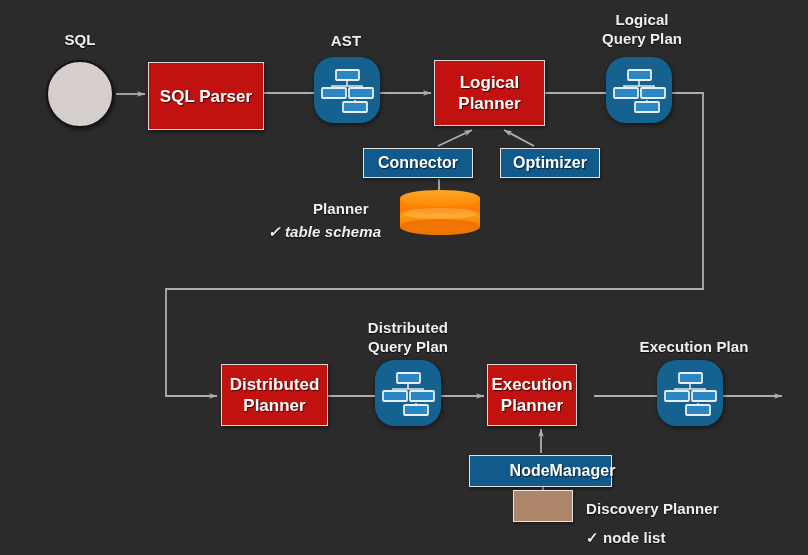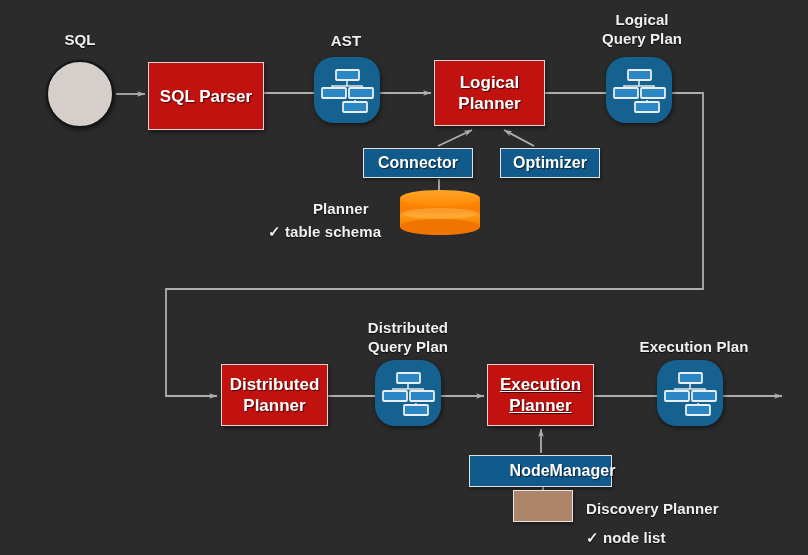--- a/index.html
+++ b/index.html
@@ -155,33 +155,33 @@
     </g>
   </svg>
 
   <div class="circle" style="left:46px;top:60px;width:68px;height:68px;"></div>
 
   <div class="caption" style="left:52px;top:30px;width:56px;">SQL</div>
   <div class="caption" style="left:318px;top:31px;width:56px;">AST</div>
   <div class="caption" style="left:584px;top:10px;width:116px;">Logical
 Query Plan</div>
   <div class="caption left" style="left:313px;top:199px;width:92px;">Planner</div>
-  <div class="caption left" style="left:268px;top:222px;width:145px;">✓ table schema</div>
+  <div class="caption left" style="left:268px;top:222px;width:145px;font-style:italic;">✓ table schema</div>
   <div class="caption" style="left:350px;top:318px;width:116px;">Distributed
 Query Plan</div>
   <div class="caption" style="left:623px;top:337px;width:142px;">Execution Plan</div>
   <div class="caption left" style="left:586px;top:499px;width:156px;">Discovery Planner</div>
   <div class="caption left" style="left:586px;top:528px;width:130px;">✓ node list</div>
 
   <div class="redbox" style="left:148px;top:62px;width:116px;height:68px;">SQL Parser</div>
   <div class="redbox" style="left:434px;top:60px;width:111px;height:66px;">Logical
 Planner</div>
   <div class="redbox" style="left:221px;top:364px;width:107px;height:62px;">Distributed
 Planner</div>
-  <div class="redbox" style="left:487px;top:364px;width:107px;height:62px;text-decoration:underline;">Execution
+  <div class="redbox" style="left:487px;top:364px;width:90px;height:62px;">Execution
 Planner</div>
 
   <div class="bluebox" style="left:363px;top:148px;width:110px;height:30px;">Connector</div>
   <div class="bluebox" style="left:500px;top:148px;width:100px;height:30px;">Optimizer</div>
   <div class="bluebox" style="left:469px;top:455px;width:143px;height:32px;padding-left:44px;">NodeManager</div>
 
   <div class="cyl" style="left:400px;top:190px;width:80px;height:45px;">
     <div class="body"></div>
     <div class="bot"></div>
     <div class="top"></div>

